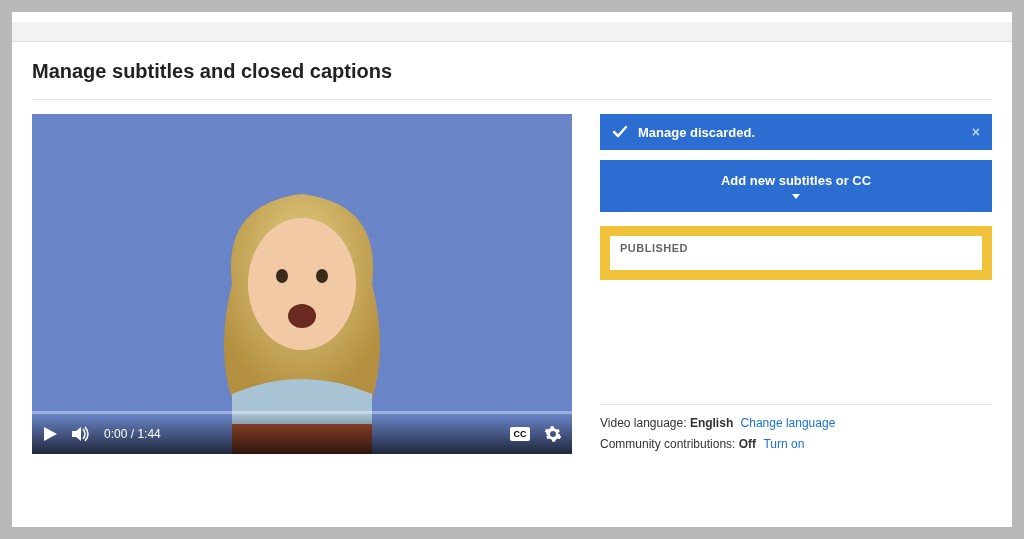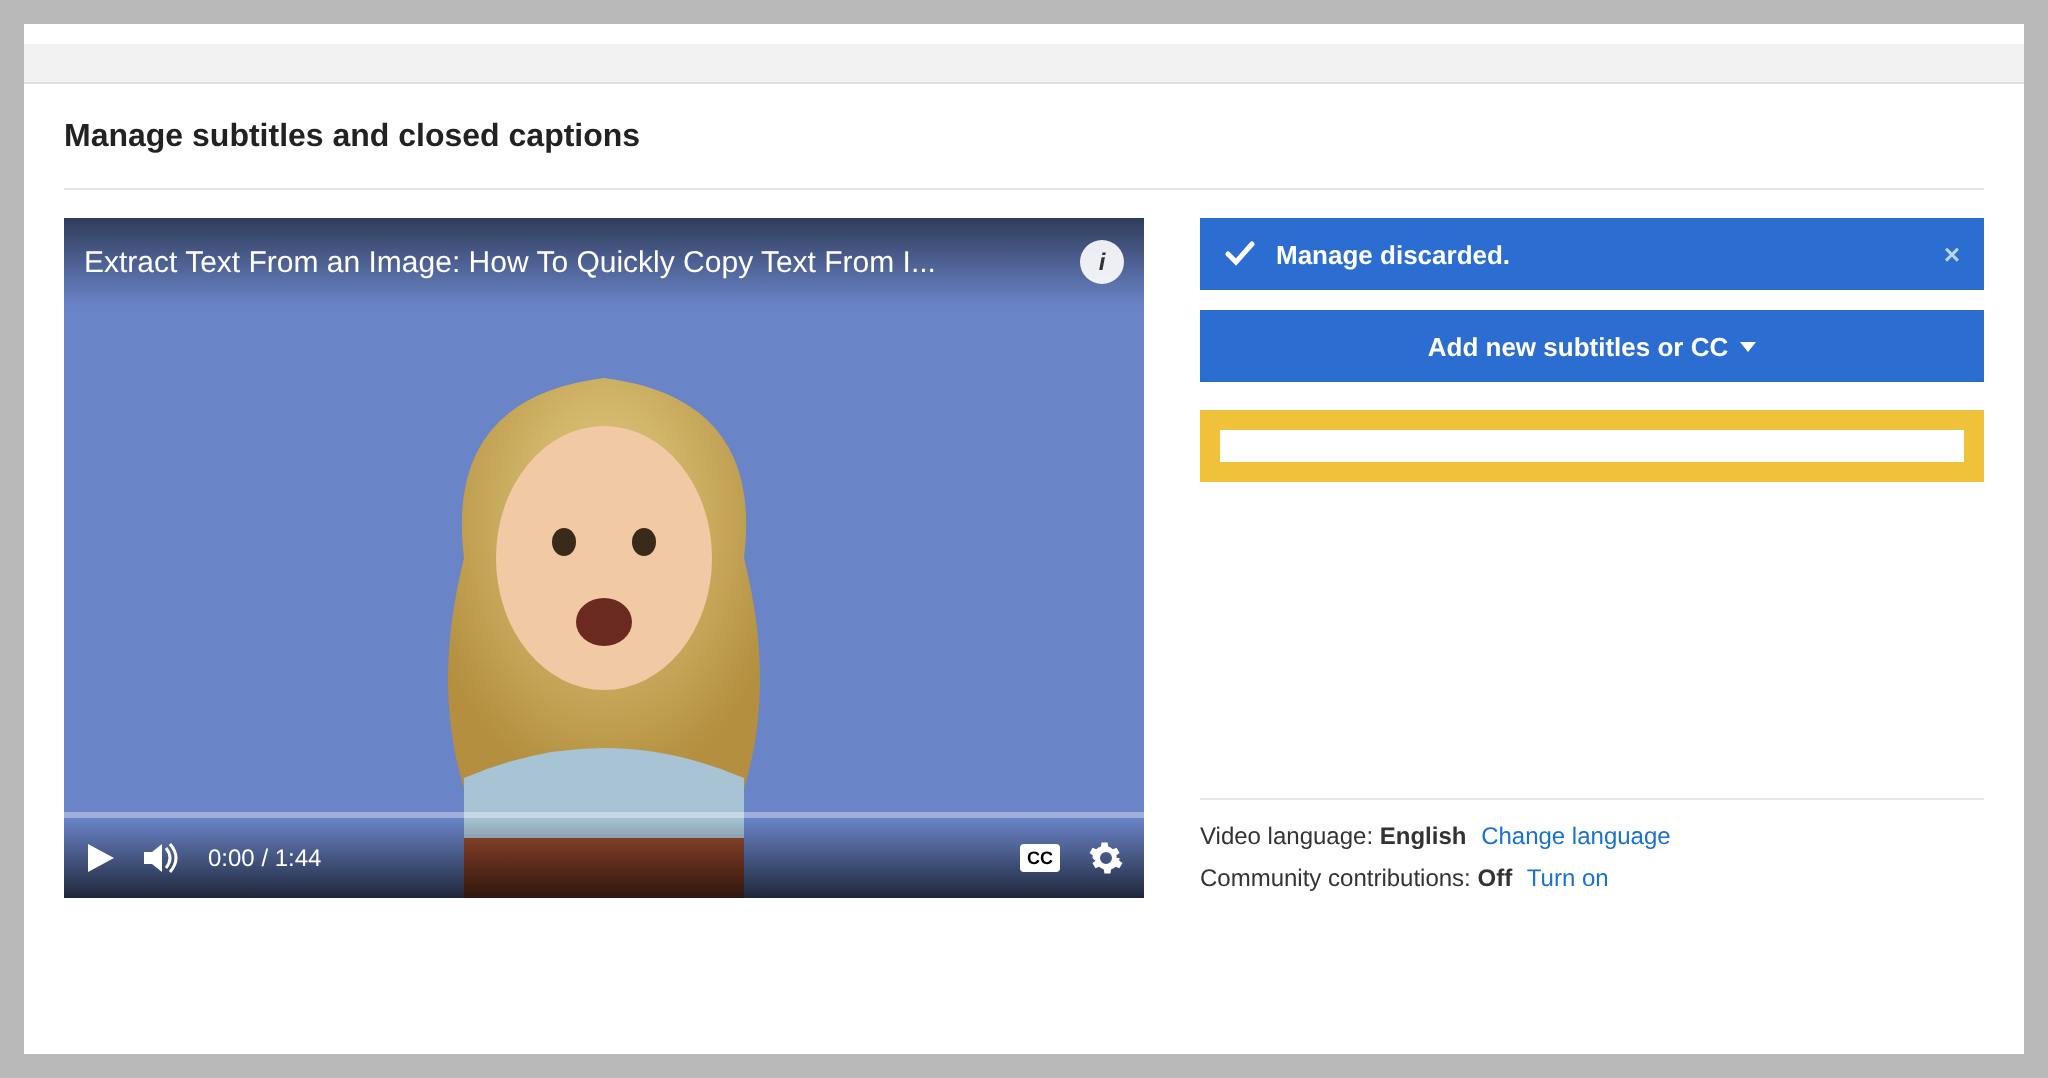--- a/index.html
+++ b/index.html
@@ -20,21 +20,21 @@
   .top-strip {
     height: 20px;
     background: #f2f2f2;
     border-bottom: 1px solid #e0e0e0;
     margin-bottom: 18px;
   }
   .content {
     padding: 0 20px;
   }
   .page-title {
-    font-size: 16px;
+    font-size: 20px;
     font-weight: bold;
     color: #222;
     padding-bottom: 16px;
     border-bottom: 1px solid #e5e5e5;
     margin-bottom: 14px;
   }
   .columns {
     display: flex;
     gap: 28px;
   }
@@ -138,28 +138,29 @@
     display:flex;
   }
   .banner .close-x {
     margin-left: auto;
     font-size: 14px;
     color: #bcd3ef;
   }
   .add-btn {
     background: #2b6dd0;
     color: #fff;
-    height: 36px;
+    height: 52px;
     display: flex;
     align-items: center;
     justify-content: center;
     font-size: 13px;
     font-weight: bold;
     gap: 6px;
     border: none;
+    flex-direction: column;
   }
   .add-btn .caret {
     width: 0; height: 0;
     border-left: 4px solid transparent;
     border-right: 4px solid transparent;
     border-top: 5px solid #fff;
   }
   .highlight-box {
     border: 10px solid #f0c23a;
     padding: 6px 10px 10px 10px;
@@ -235,24 +236,20 @@
               <path d="M60 120 Q50 40 130 30 Q210 40 200 120 Q220 200 190 260 L70 260 Q40 200 60 120 Z" fill="url(#hair)"></path>
               <ellipse cx="130" cy="120" rx="54" ry="66" fill="#f2c9a5"></ellipse>
               <ellipse cx="110" cy="112" rx="6" ry="7" fill="#3a2a1a"></ellipse>
               <ellipse cx="150" cy="112" rx="6" ry="7" fill="#3a2a1a"></ellipse>
               <ellipse cx="130" cy="152" rx="14" ry="12" fill="#6b2a1f"></ellipse>
               <rect x="60" y="230" width="140" height="80" fill="#9c4a2e"></rect>
               <path d="M60 230 Q130 200 200 230 L200 260 L60 260 Z" fill="#a7c3d4"></path>
             </svg>
           </div>
 
-          <div class="title-bar">
-            <span>Extract Text From an Image: How To Quickly Copy Text From I...</span>
-            <span class="title-info">i</span>
-          </div>
 
           <div class="controls-bar">
             <div class="progress-track"></div>
             <span class="play-icon">
               <svg width="16" height="16" viewBox="0 0 16 16">
                   <polygon points="2,1 15,8 2,15" fill="#fff"></polygon>
                 </svg>
             </span>
             <span class="volume-icon">
               <svg width="18" height="16" viewBox="0 0 18 16">
@@ -285,20 +282,21 @@
           <span>Manage discarded.</span>
           <span class="close-x">×</span>
         </div>
 
         <button class="add-btn">
           <span>Add new subtitles or CC</span>
           <span class="caret"></span>
         </button>
 
         <div class="highlight-box">
+          <div class="section-label">PUBLISHED</div>
         </div>
 
         <div class="footer-wrap footer-meta">
           <div>
             <span>Video language:</span>
             <b>English</b>
             <span class="link">Change language</span>
           </div>
           <div>
             <span>Community contributions:</span>

